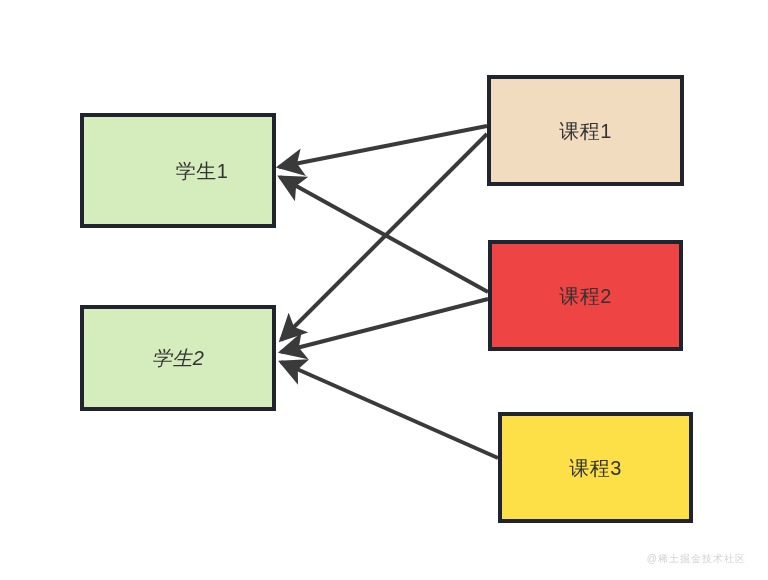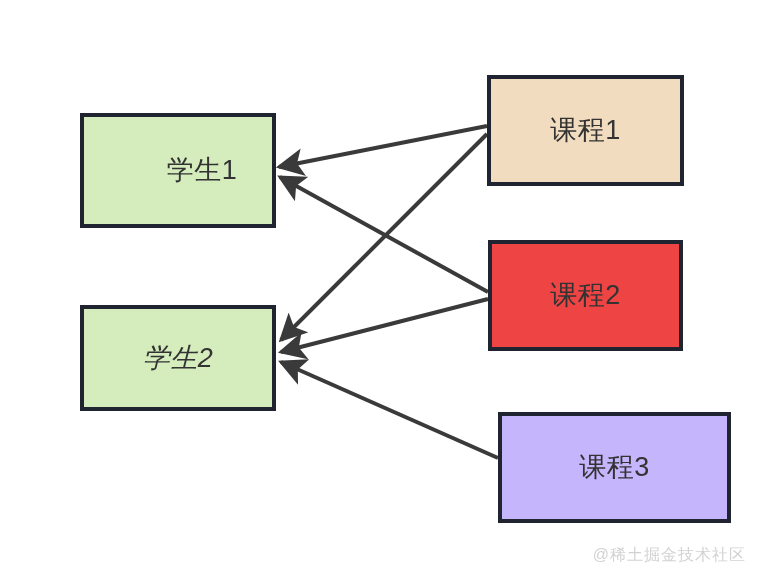--- a/index.html
+++ b/index.html
@@ -28,42 +28,42 @@
   }
   .node {
     position: absolute;
     box-sizing: border-box;
     border: 4px solid #1f2430;
     display: flex;
     align-items: center;
     justify-content: center;
   }
   .node-label {
-    font-size: 27px;
+    font-size: 20px;
     color: #333333;
     letter-spacing: 0.5px;
     line-height: 1;
     white-space: nowrap;
   }
   .node-student {
     background: #d5ecbc;
   }
   .node-course {
     background: #f2dcc0;
   }
   #student1 { left: 80px;  top: 113px; width: 196px; height: 115px; }
   #student2 { left: 80px;  top: 305px; width: 196px; height: 106px; }
   #course1  { left: 487px; top: 75px;  width: 197px; height: 111px; }
   #course2  { left: 488px; top: 240px; width: 195px; height: 111px; }
   #course3  { left: 498px; top: 412px; width: 195px; height: 111px; }
   #watermark {
     position: absolute;
     right: 22px;
     bottom: 14px;
-    font-size: 16px;
+    font-size: 10px;
     color: #d2d2d2;
     letter-spacing: 1px;
     white-space: nowrap;
   }
 </style>
 </head>
 <body>
 
 <div id="canvas">
 
@@ -91,18 +91,18 @@
   </div>
 
   <div class="node node-course" id="course1" style="left: 487px; top: 75px; width: 197px; height: 111px; background: rgb(242, 220, 192); border-color: rgb(31, 36, 48);">
     <span class="node-label">课程1</span>
   </div>
 
   <div class="node node-course" id="course2" style="left: 488px; top: 240px; width: 195px; height: 111px; background: #ef4444; border-color: rgb(31, 36, 48);">
     <span class="node-label">课程2</span>
   </div>
 
-  <div class="node node-course" id="course3" style="left: 498px; top: 412px; width: 233px; height: 111px; background: #c4b5fd; border-color: rgb(31, 36, 48);">
+  <div class="node node-course" id="course3" style="left: 498px; top: 412px; width: 195px; height: 111px; background: #fde047; border-color: rgb(31, 36, 48);">
     <span class="node-label">课程3</span>
   </div>
 
   <div id="watermark">@稀土掘金技术社区</div>
 </div>
 
 </body></html>

